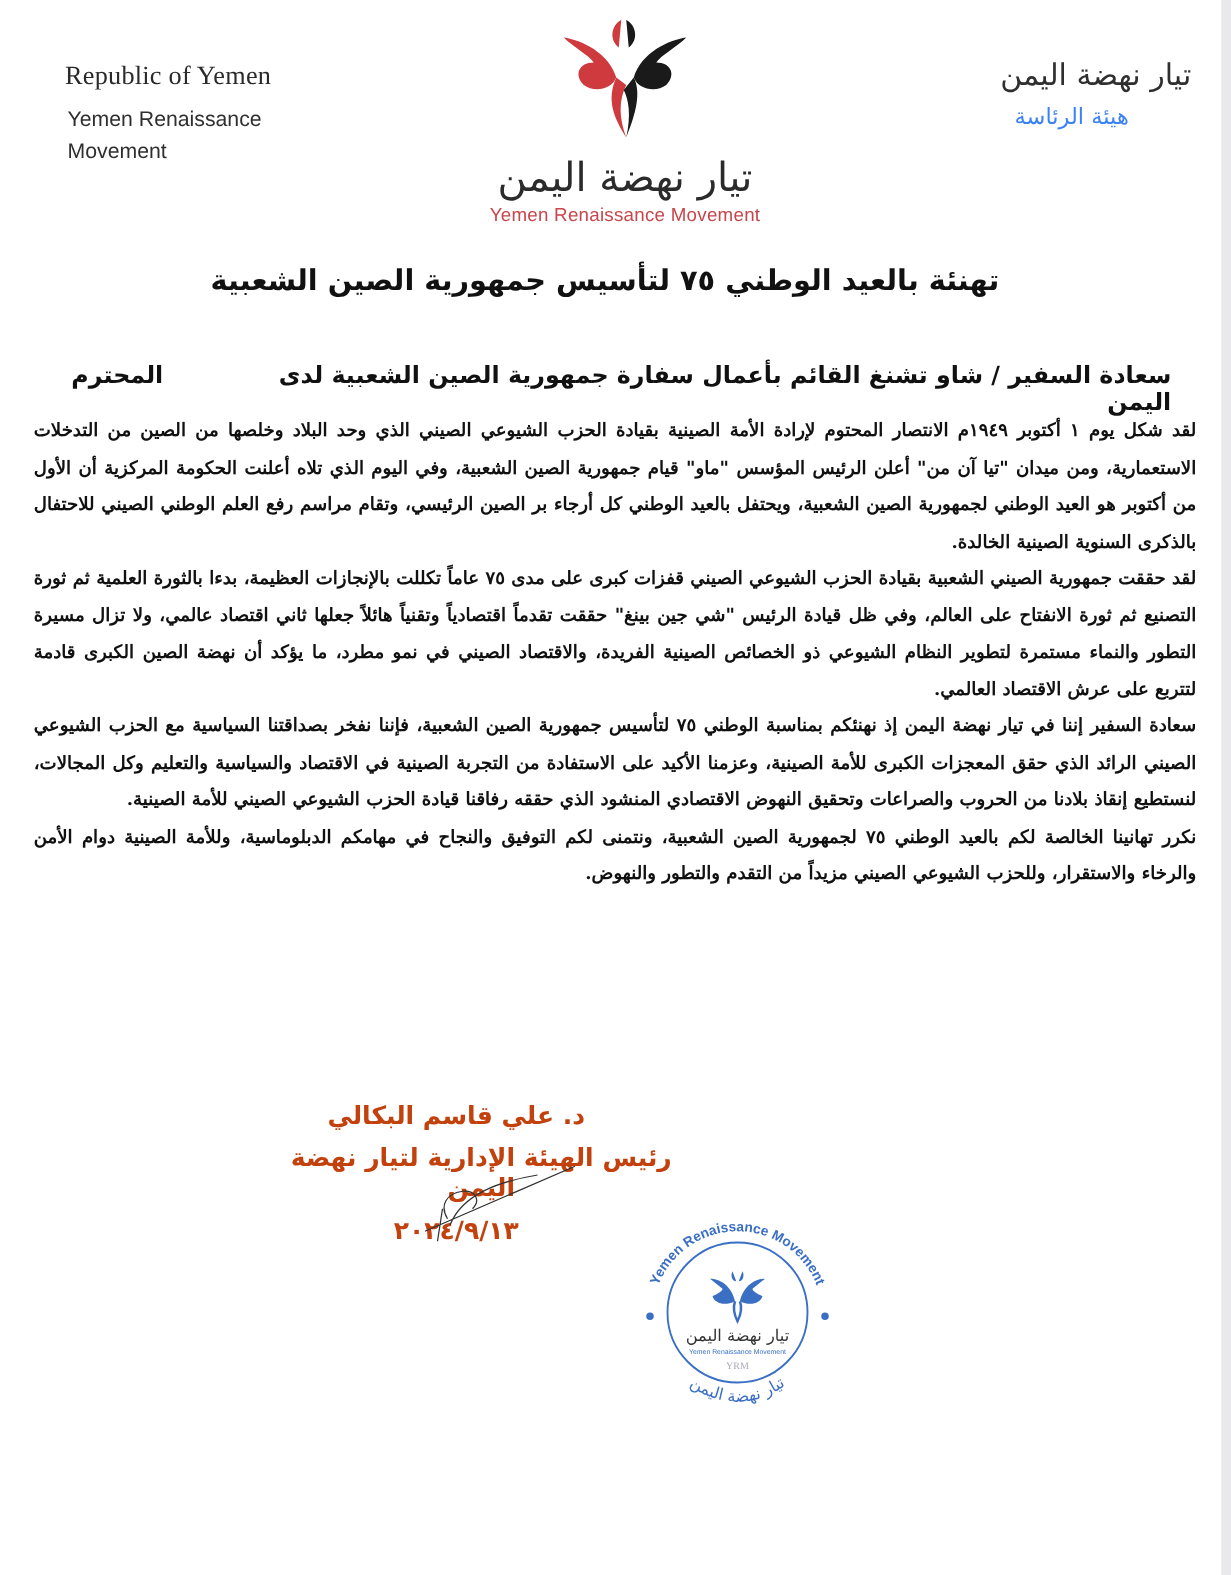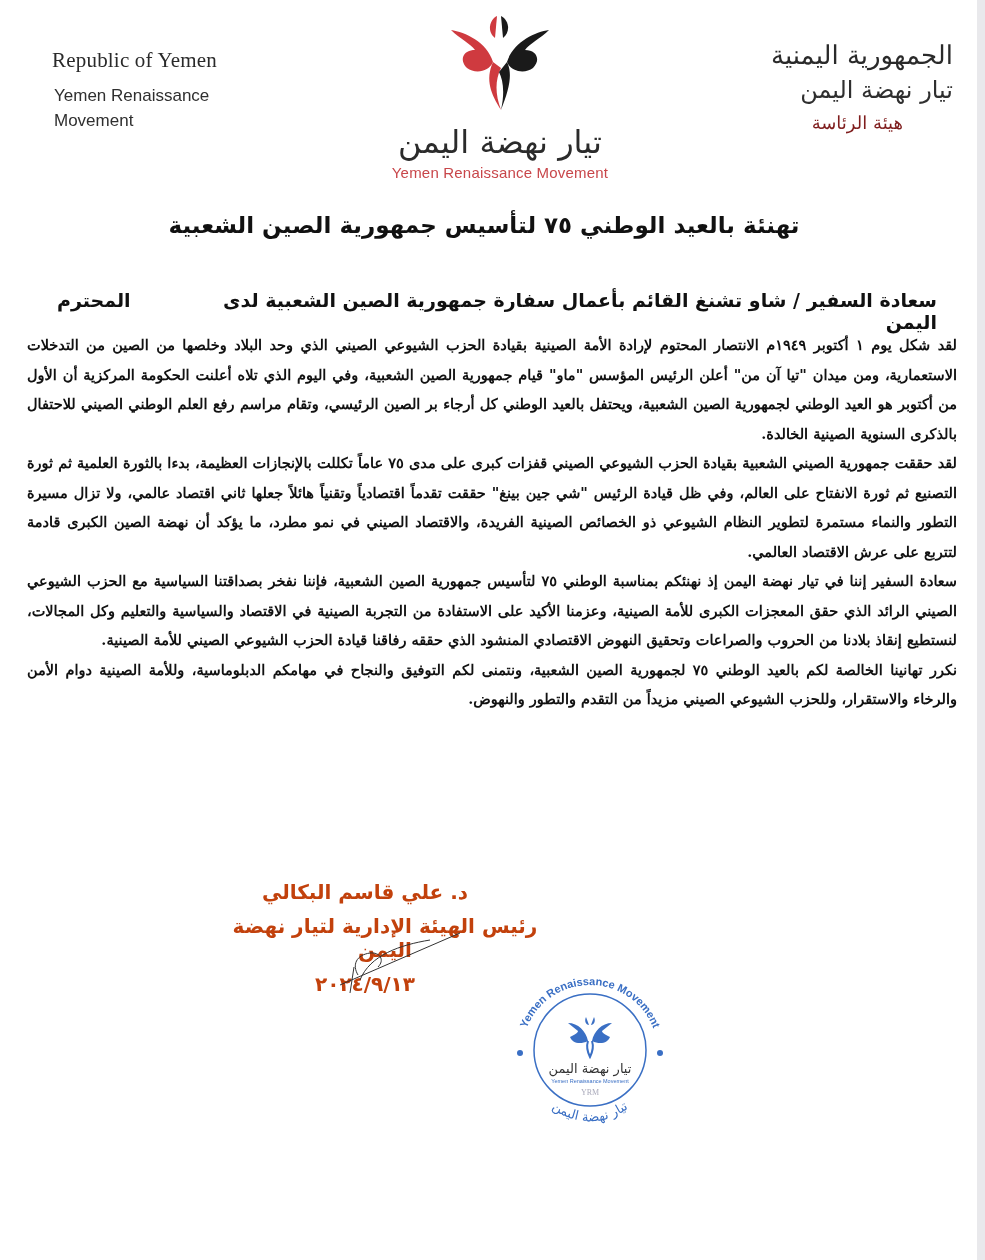--- a/index.html
+++ b/index.html
@@ -18,21 +18,21 @@
     .hdr-left .l2 { margin-top: 10px; }
     
     .hdr-center { position: absolute; left: 355px; top: 10px; width: 290px; text-align: center; }
     .logo-svg { display: block; margin: 0 auto; }
     .logo-ar { direction: rtl; font-family: "DejaVu Sans", sans-serif; font-size: 32px; color: #2b2b2b; margin-top: 4px; line-height: 36px; letter-spacing: 1px; }
     .logo-en { font-family: "Liberation Sans", sans-serif; font-size: 15px; color: #c8464a; margin-top: 4px; letter-spacing: 0.2px; }
     
     .hdr-right { position: absolute; right: 32px; top: 40px; direction: rtl; text-align: right; }
     .hdr-right .r1 { font-family: "DejaVu Serif", serif; font-size: 26px; color: #2a2a2a; }
     .hdr-right .r2 { font-family: "DejaVu Sans", sans-serif; font-size: 24px; color: #2f2f2f; margin-top: 6px; }
-    .hdr-right .r3 { font-family: "DejaVu Serif", serif; font-size: 18px; color: #7f1d1d; margin-top: 8px; margin-right: 50px; }
+    .hdr-right .r3 { font-family: "DejaVu Serif", serif; font-size: 18px; color: #3b82f6; margin-top: 8px; margin-right: 50px; }
     
     .title {
       position: absolute; top: 212px; left: 0; width: 968px; text-align: center;
       direction: rtl; font-family: "DejaVu Sans", sans-serif; font-weight: bold; font-size: 23px; color: #111;
     }
     .addressee {
       position: absolute; top: 289px; right: 48px; width: 880px; direction: rtl;
       font-family: "DejaVu Sans", sans-serif; font-weight: bold; font-size: 19px; color: #111;
       display: flex; justify-content: flex-start; gap: 90px;
     }
@@ -70,21 +70,20 @@
     <path d="M6 20 C20 22 42 32 48 52 C44 62 30 64 22 58 C14 50 18 40 30 40 C26 34 14 28 6 20 Z" fill="#cf3a3f"></path>
     <path d="M104 20 C90 22 68 32 62 52 C66 62 80 64 88 58 C96 50 92 40 80 40 C84 34 96 28 104 20 Z" fill="#1a1a1a"></path>
     <path d="M48 52 C40 70 46 84 56 100 C50 84 50 70 56 58 Z" fill="#cf3a3f"></path>
     <path d="M62 52 C68 64 64 80 56 100 C60 82 58 70 54 62 Z" fill="#1a1a1a"></path>
   </svg>
   <div class="logo-ar">تيار نهضة اليمن</div>
   <div class="logo-en">Yemen Renaissance Movement</div>
 </div>
 
 <div class="hdr-right">
-  <div class="r1">الجمهورية اليمنية</div>
   <div class="r2">تيار نهضة اليمن</div>
   <div class="r3">هيئة الرئاسة</div>
 </div>
 
 <div class="title">تهنئة بالعيد الوطني ٧٥ لتأسيس جمهورية الصين الشعبية</div>
 
 <div class="addressee">
   <span>سعادة السفير / شاو تشنغ القائم بأعمال سفارة جمهورية الصين الشعبية لدى اليمن</span>
   <span>المحترم</span>
 </div>

